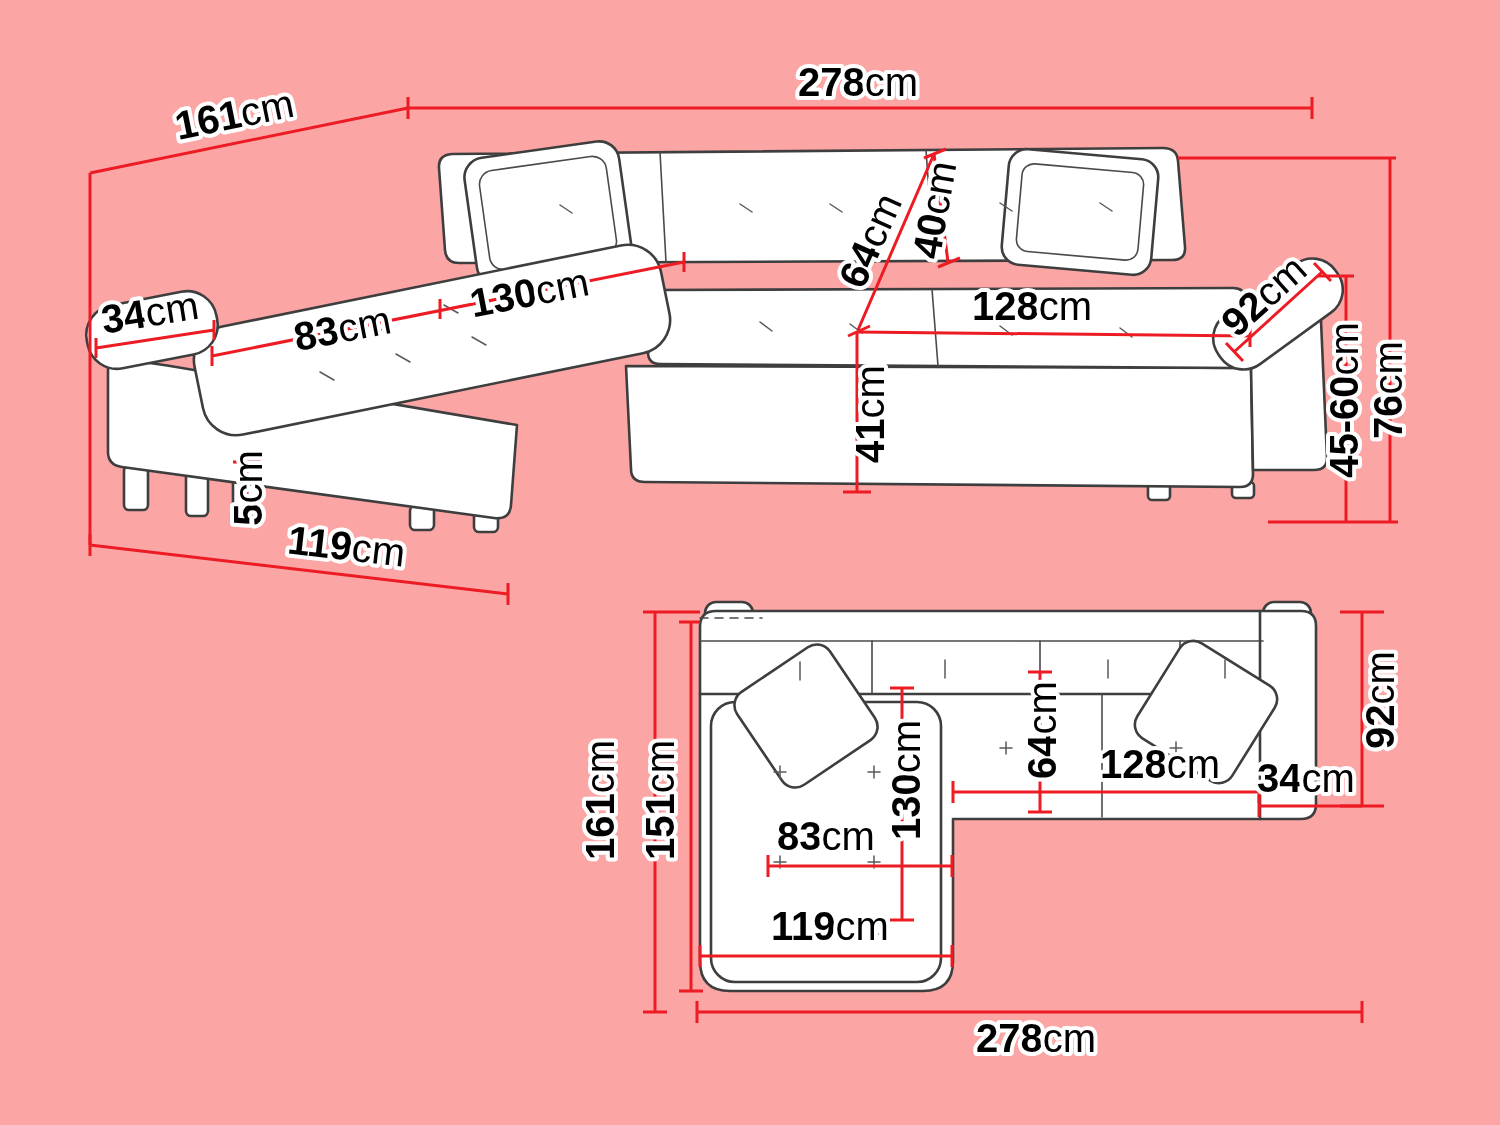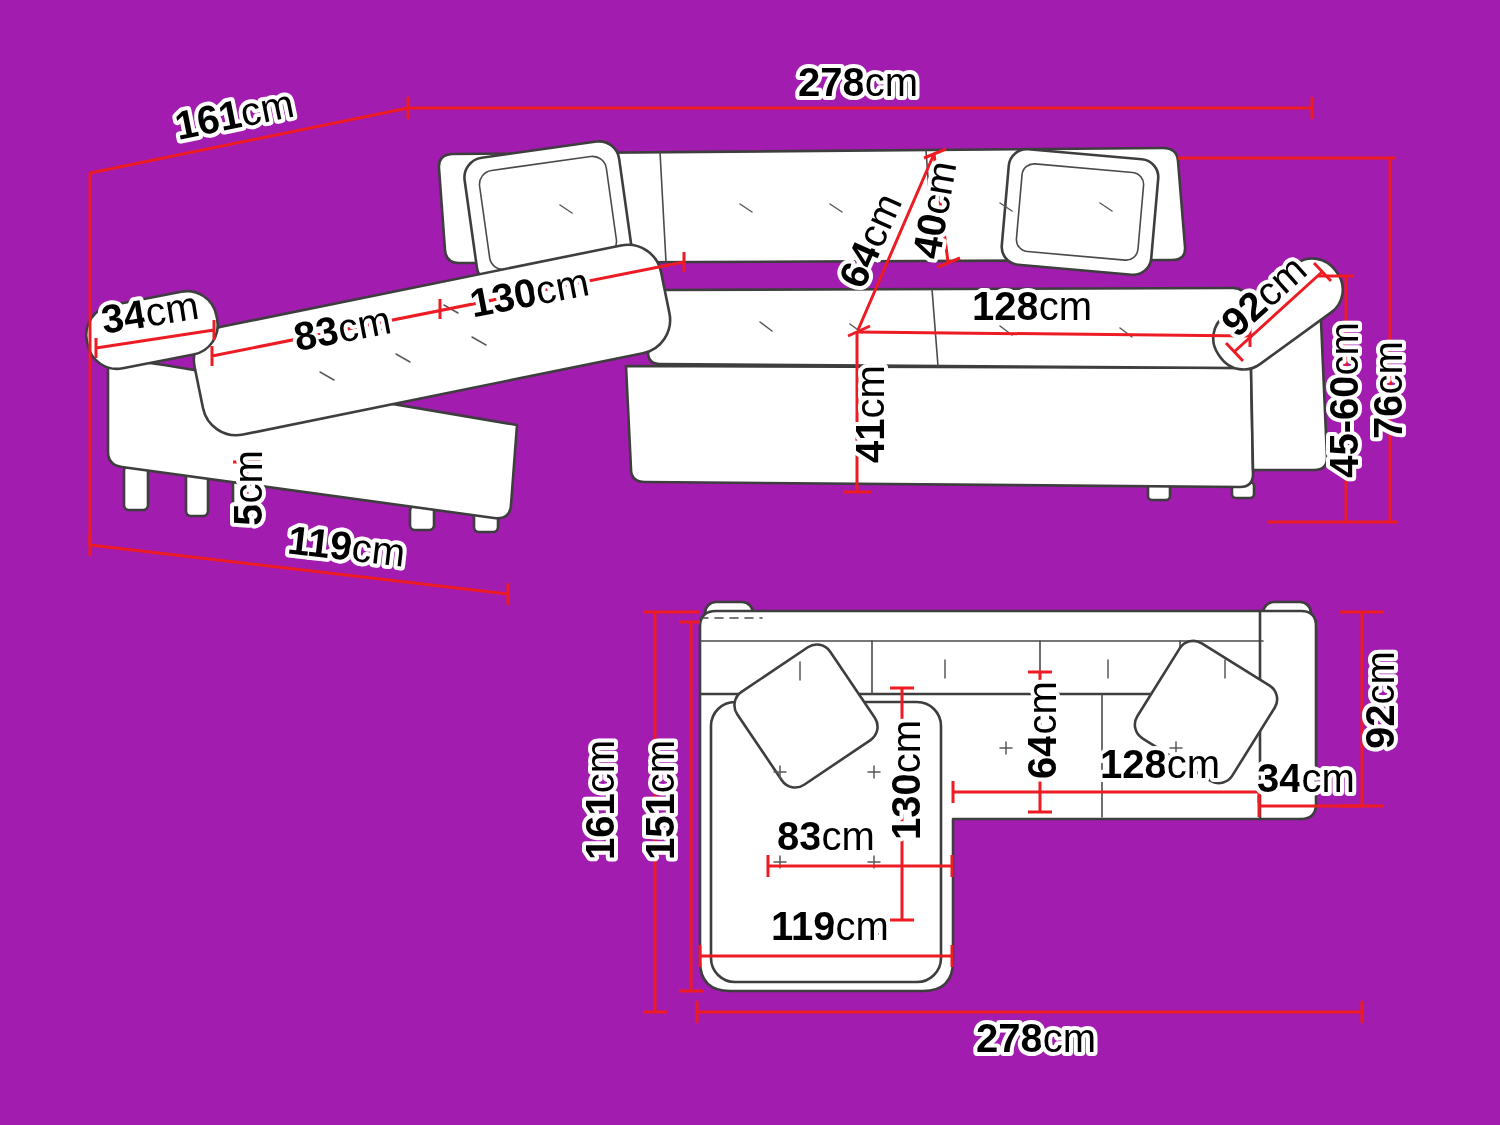--- a/index.html
+++ b/index.html
@@ -1,16 +1,16 @@
 <!DOCTYPE html>
 <html><head>
 <meta charset="utf-8">
 <style>
   html,body{margin:0;padding:0;background:#ffffff;}
-  .canvas{position:relative;width:1500px;height:1125px;background:#a21caf;font-family:"Liberation Sans",sans-serif;overflow:hidden;}
+  .canvas{position:relative;width:1500px;height:1125px;background:#fca5a5;font-family:"Liberation Sans",sans-serif;overflow:hidden;}
   svg{display:block;}
   .outline{stroke:#3e3e3e;stroke-width:2.6;fill:#ffffff;stroke-linejoin:round;stroke-linecap:round;}
   .nf{fill:none;}
   .thin{stroke:#4a4a4a;stroke-width:1.6;fill:none;stroke-linejoin:round;stroke-linecap:round;}
   .tuft{stroke:#5a5a5a;stroke-width:1.5;fill:none;stroke-linecap:round;}
   .red{stroke:#ed1c24;stroke-width:3;fill:none;stroke-linecap:butt;}
   text.dim{font-family:"Liberation Sans",sans-serif;font-weight:bold;font-size:40px;fill:#000000;
            text-anchor:middle;paint-order:stroke;stroke:#ffffff;stroke-width:8;stroke-linejoin:round;stroke-linecap:round;}
   text.dim .unit{font-weight:normal;}
 </style>

